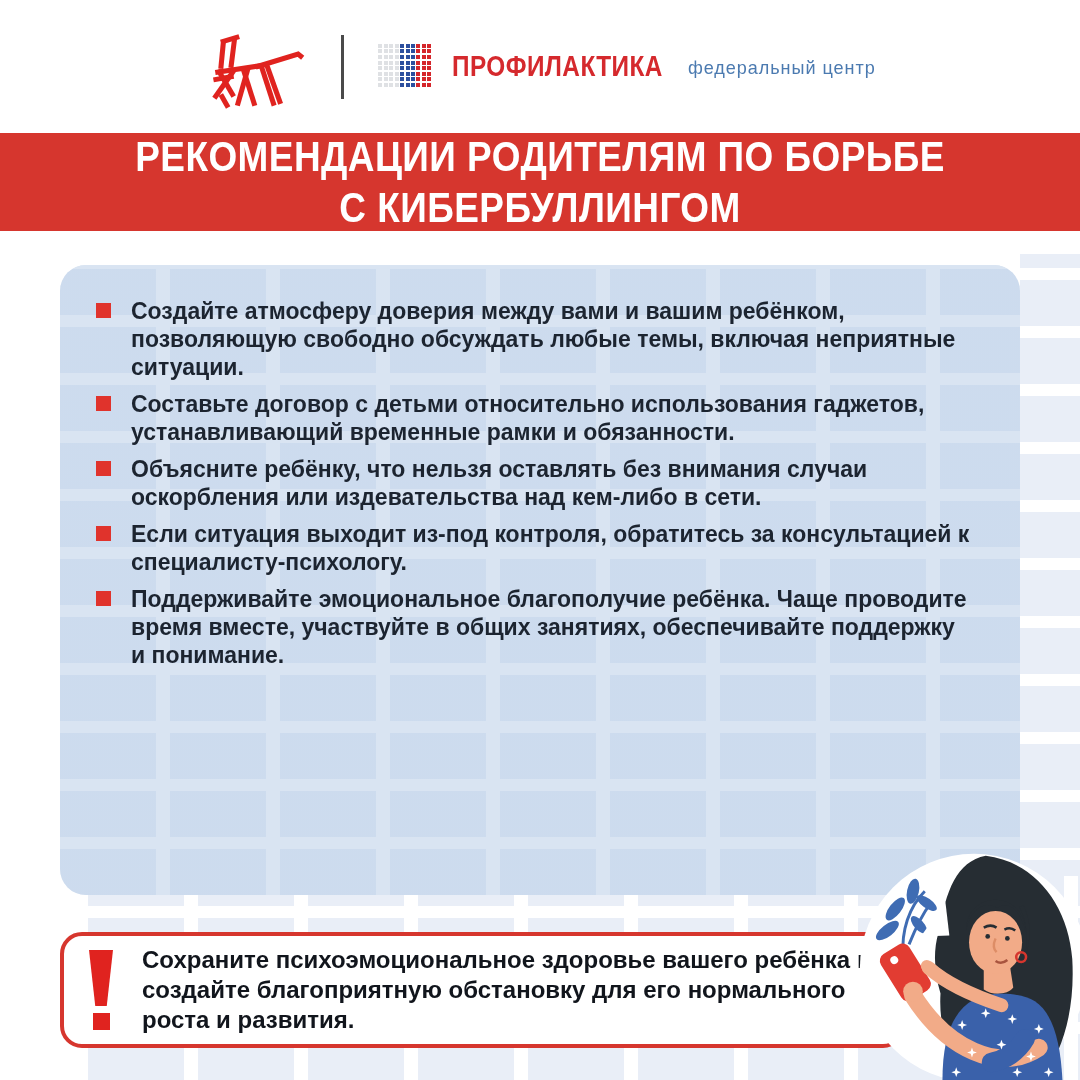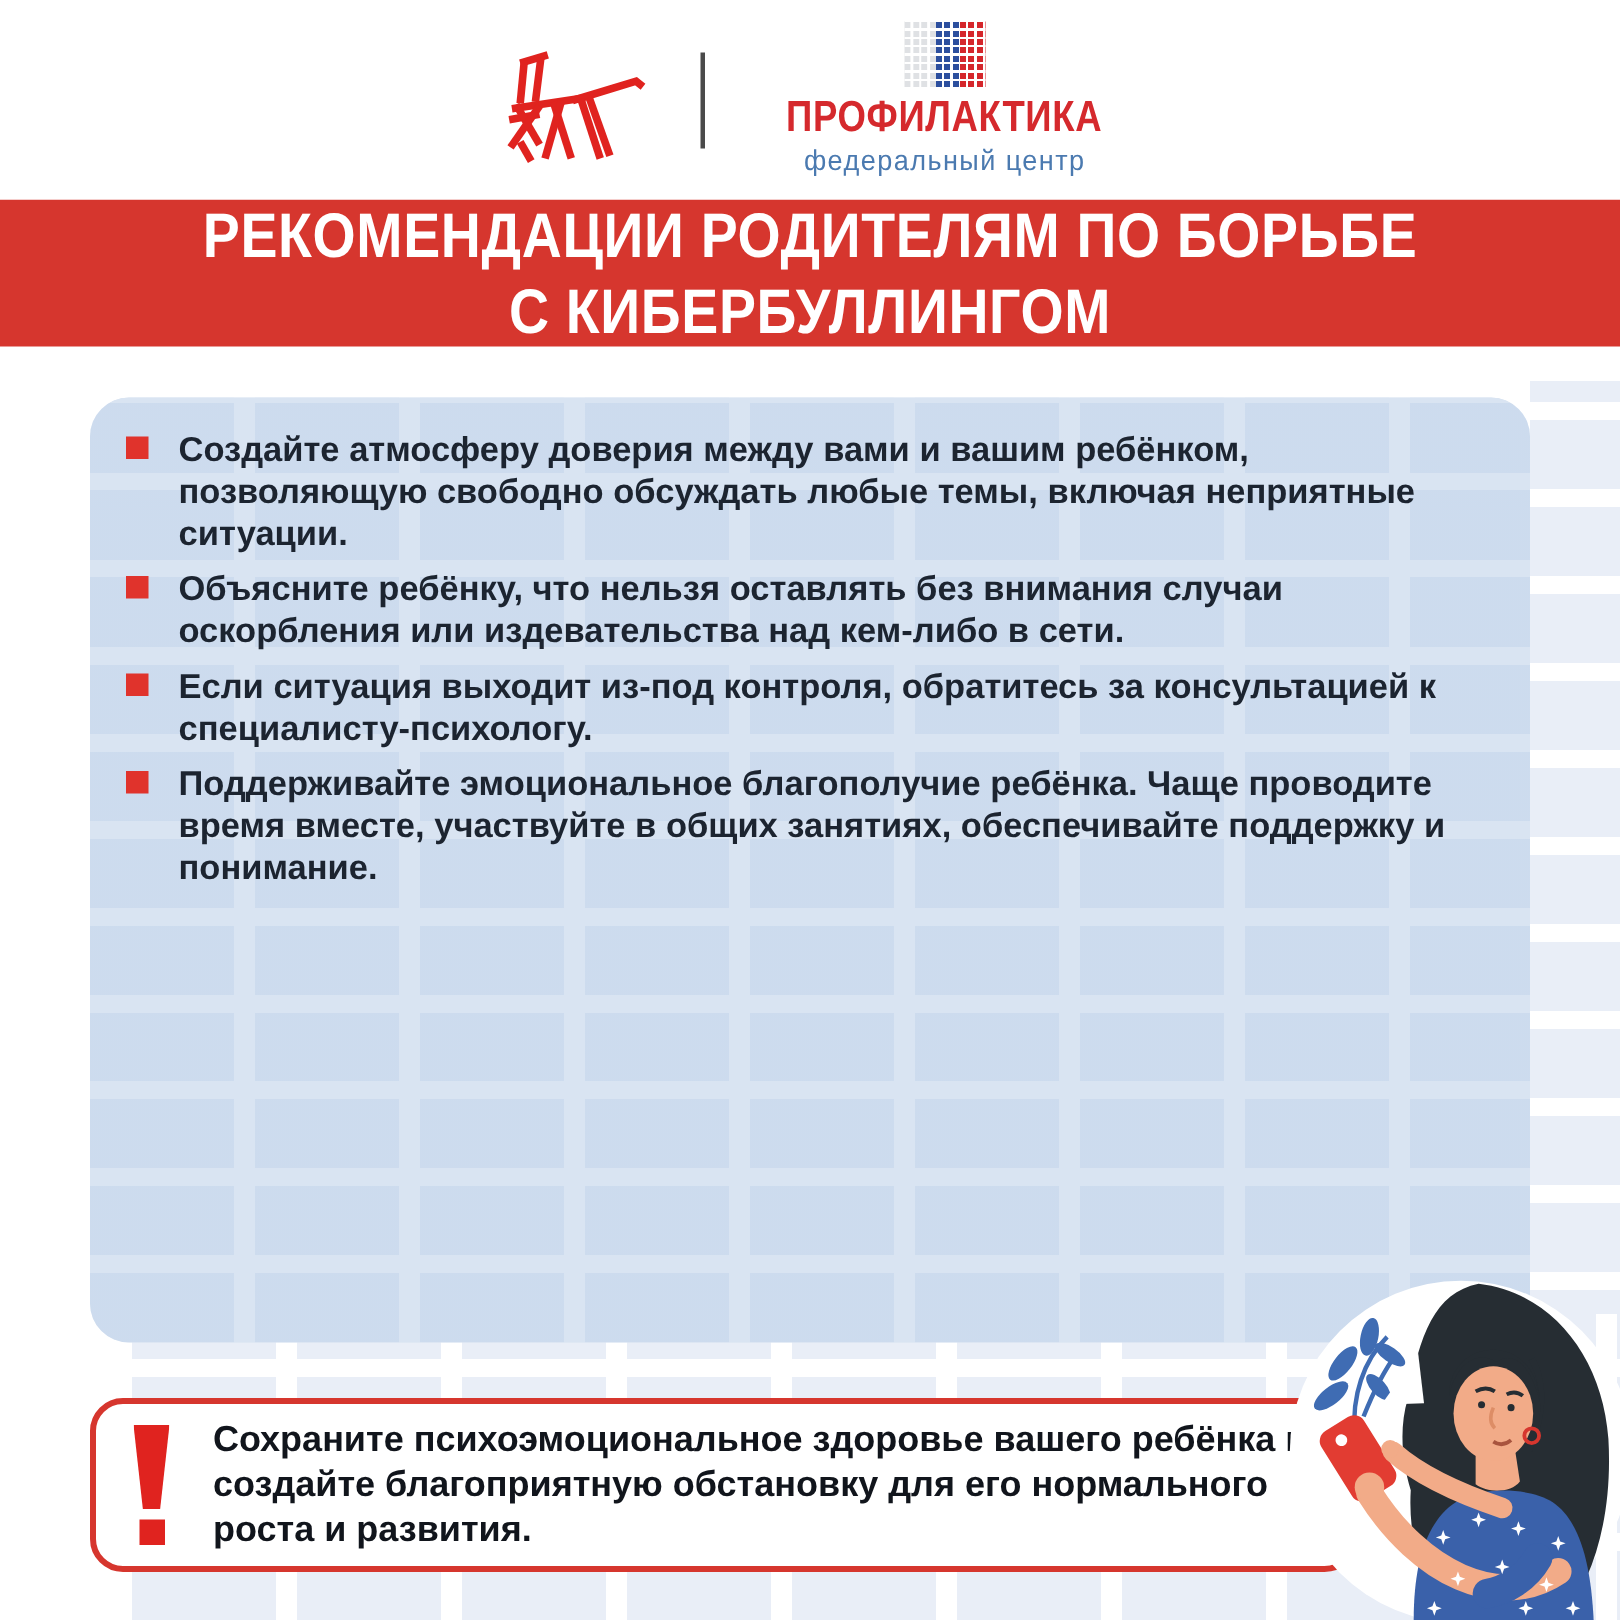--- a/index.html
+++ b/index.html
@@ -15,21 +15,21 @@
     position:absolute;left:88px;right:0;top:876px;height:204px;z-index:0;
     background-image:
       repeating-linear-gradient(0deg, rgba(255,255,255,0) 0 46px, #ffffff 46px 58px),
       repeating-linear-gradient(90deg, #e9eef7 0 96px, #ffffff 96px 110px);
   }
 
   
   .header{position:absolute;top:0;left:0;right:0;height:133px;display:flex;align-items:center;justify-content:center;gap:34px;z-index:2;background:#fff;}
   .chair-logo{width:108px;height:92px;flex:none;}
   .divider{width:3px;height:64px;background:#4a4a4a;flex:none;}
-  .brand{display:flex;flex-direction:column;align-items:center;}
+  .brand{display:flex;flex-direction:row;align-items:center;}
   .grid-logo{display:flex;width:54px;height:44px;margin-bottom:4px;}
   .grid-band{flex:1;
     background-image:
       repeating-linear-gradient(90deg, rgba(255,255,255,0) 0 4px, #ffffff 4px 5.6px),
       repeating-linear-gradient(0deg, rgba(255,255,255,0) 0 4px, #ffffff 4px 5.6px);
   }
   .grid-band.gray{flex:1.35;background-color:#dfe1e4;}
   .grid-band.blue{background-color:#2c4f9e;}
   .grid-band.red{background-color:#d5262b;}
   .brand-name{font-size:29px;font-weight:bold;color:#d5292d;letter-spacing:.5px;transform:scaleX(.84);transform-origin:center;white-space:nowrap;}
@@ -41,21 +41,21 @@
   .banner-line{display:block;color:#ffffff;font-weight:bold;font-size:42px;line-height:51px;letter-spacing:.5px;
     transform:scaleX(.88);transform-origin:center;white-space:nowrap;}
 
   
   .panel{position:absolute;left:60px;top:265px;width:960px;height:630px;background:#d9e4f2;border-radius:26px;z-index:1;}
   .panel::before{content:"";position:absolute;inset:0;border-radius:inherit;
     background-image:
       repeating-linear-gradient(0deg, rgba(217,228,242,0) 0 46px, #d9e4f2 46px 58px),
       repeating-linear-gradient(90deg, rgba(190,209,233,.45) 0 96px, rgba(217,228,242,0) 96px 110px);
   }
-  .rec-list{position:relative;list-style:none;margin:0;padding:20px 34px 0 24px;z-index:1;}
+  .rec-list{position:relative;list-style:none;margin:12px;padding:20px 34px 0 24px;z-index:1;}
   .rec-item{display:flex;align-items:flex-start;margin-bottom:9px;}
   .rec-bullet{flex:none;width:15px;height:15px;background:#e0332c;margin:6px 20px 0 0;}
   .rec-text{font-size:23px;line-height:28px;font-weight:bold;color:#1c2430;max-width:865px;}
 
   
   .callout{position:absolute;left:60px;top:932px;width:845px;height:116px;box-sizing:border-box;
     background:#ffffff;border:4px solid #d6362e;border-radius:22px;z-index:2;
     display:flex;align-items:center;padding:0 20px 0 22px;}
   .excl{flex:none;width:30px;display:flex;flex-direction:column;align-items:center;margin-right:26px;}
   .excl-bar{width:24px;height:56px;background:#e0231f;clip-path:polygon(0 0,100% 0,74% 100%,26% 100%);}
@@ -107,20 +107,24 @@
   </div>
 
   <div class="panel">
     <ul class="rec-list">
       <li class="rec-item">
         <span class="rec-bullet"></span>
         <span class="rec-text">Создайте атмосферу доверия между вами и вашим ребёнком, позволяющую свободно обсуждать любые темы, включая неприятные ситуации.</span>
       </li>
       <li class="rec-item">
         <span class="rec-bullet"></span>
+        <span class="rec-text">Составьте договор с детьми относительно использования гаджетов, устанавливающий временные рамки и обязанности.</span>
+      </li>
+      <li class="rec-item">
+        <span class="rec-bullet"></span>
         <span class="rec-text">Объясните ребёнку, что нельзя оставлять без внимания случаи оскорбления или издевательства над кем-либо в сети.</span>
       </li>
       <li class="rec-item">
         <span class="rec-bullet"></span>
         <span class="rec-text">Если ситуация выходит из-под контроля, обратитесь за консультацией к специалисту-психологу.</span>
       </li>
       <li class="rec-item">
         <span class="rec-bullet"></span>
         <span class="rec-text">Поддерживайте эмоциональное благополучие ребёнка. Чаще проводите время вместе, участвуйте в общих занятиях, обеспечивайте поддержку и понимание.</span>
       </li>

